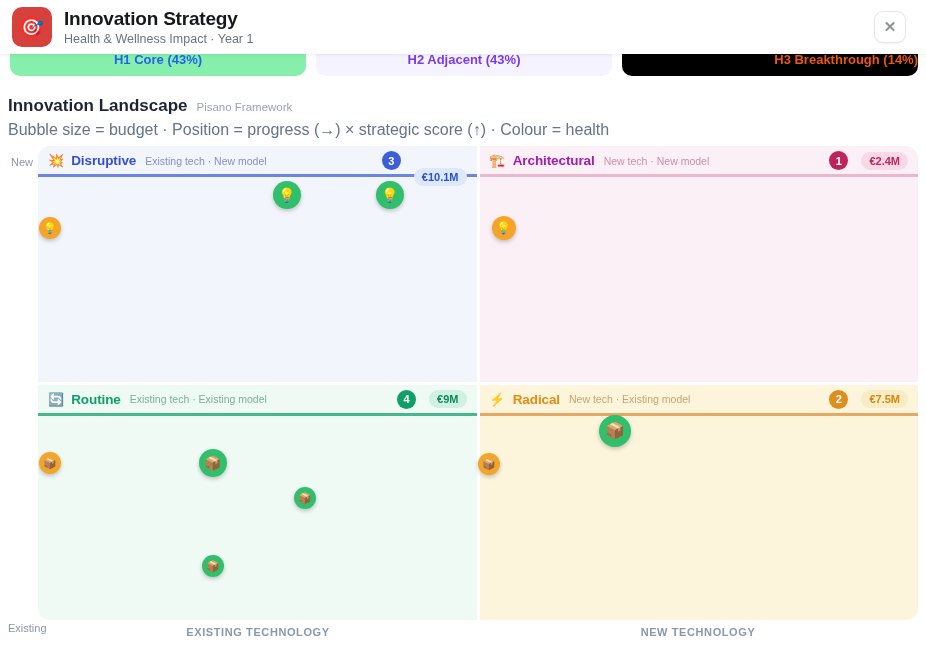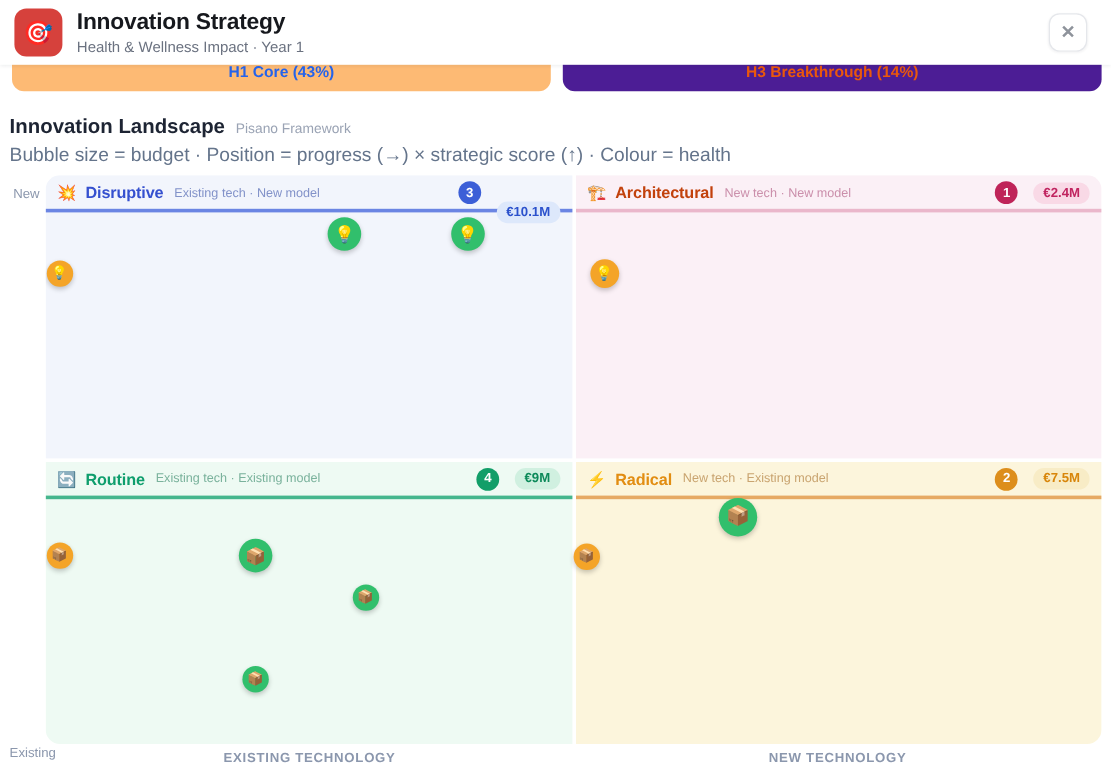--- a/index.html
+++ b/index.html
@@ -86,24 +86,27 @@
     box-shadow:0 2px 4px rgba(0,0,0,.22); line-height:1;
     pointer-events:auto; cursor:pointer;
   }
 </style>
 </head>
 <body>
 
 <div class="page">
 
   <div class="tabs-row">
-    <div class="tab" style="background: #fdba74; color: rgb(37, 99, 235);">
+    <div class="tab" style="background: #86efac; color: rgb(37, 99, 235);">
       <span>H1 Core (43%)</span>
     </div>
-    <div class="tab" style="background: #4c1d95; color: rgb(234, 88, 12);">
+    <div class="tab" style="background: rgb(245, 243, 255); color: rgb(124, 58, 237);">
+      <span>H2 Adjacent (43%)</span>
+    </div>
+    <div class="tab" style="background: #000000; color: rgb(234, 88, 12); justify-content: flex-end;">
       <span>H3 Breakthrough (14%)</span>
     </div>
   </div>
 
   <header class="topbar">
     <div class="app-icon">🎯</div>
     <div class="titles">
       <div class="title">Innovation Strategy</div>
       <div class="subtitle">Health &amp; Wellness Impact · Year 1</div>
     </div>
@@ -131,21 +134,21 @@
         <span class="q-name" style="color: rgb(53, 80, 207);">Disruptive</span>
         <span class="q-desc" style="color: rgb(130, 146, 201);">Existing tech · New model</span>
         <span class="q-badge" style="background: rgb(60, 95, 215);">3</span>
         <span class="q-money" style="background: rgb(221, 232, 251); color: rgb(43, 81, 204); margin-top: 32px;">€10.1M</span>
       </div>
     </div>
 
     <div class="quad" style="background: rgb(251, 240, 246);">
       <div class="q-head" style="border-bottom-color: rgb(234, 183, 203);">
         <span class="q-icon">🏗️</span>
-        <span class="q-name" style="color: #c2410c;">Architectural</span>
+        <span class="q-name" style="color: #a21caf;">Architectural</span>
         <span class="q-desc" style="color: rgb(203, 143, 171);">New tech · New model</span>
         <span class="q-badge" style="background: rgb(191, 36, 89);">1</span>
         <span class="q-money" style="background: rgb(249, 217, 230); color: rgb(192, 37, 96);">€2.4M</span>
       </div>
     </div>
 
     <div class="quad" style="background: rgb(238, 250, 243);">
       <div class="q-head" style="border-bottom-color: rgb(69, 182, 141);">
         <span class="q-icon">🔄</span>
         <span class="q-name" style="color: rgb(15, 158, 109);">Routine</span>

